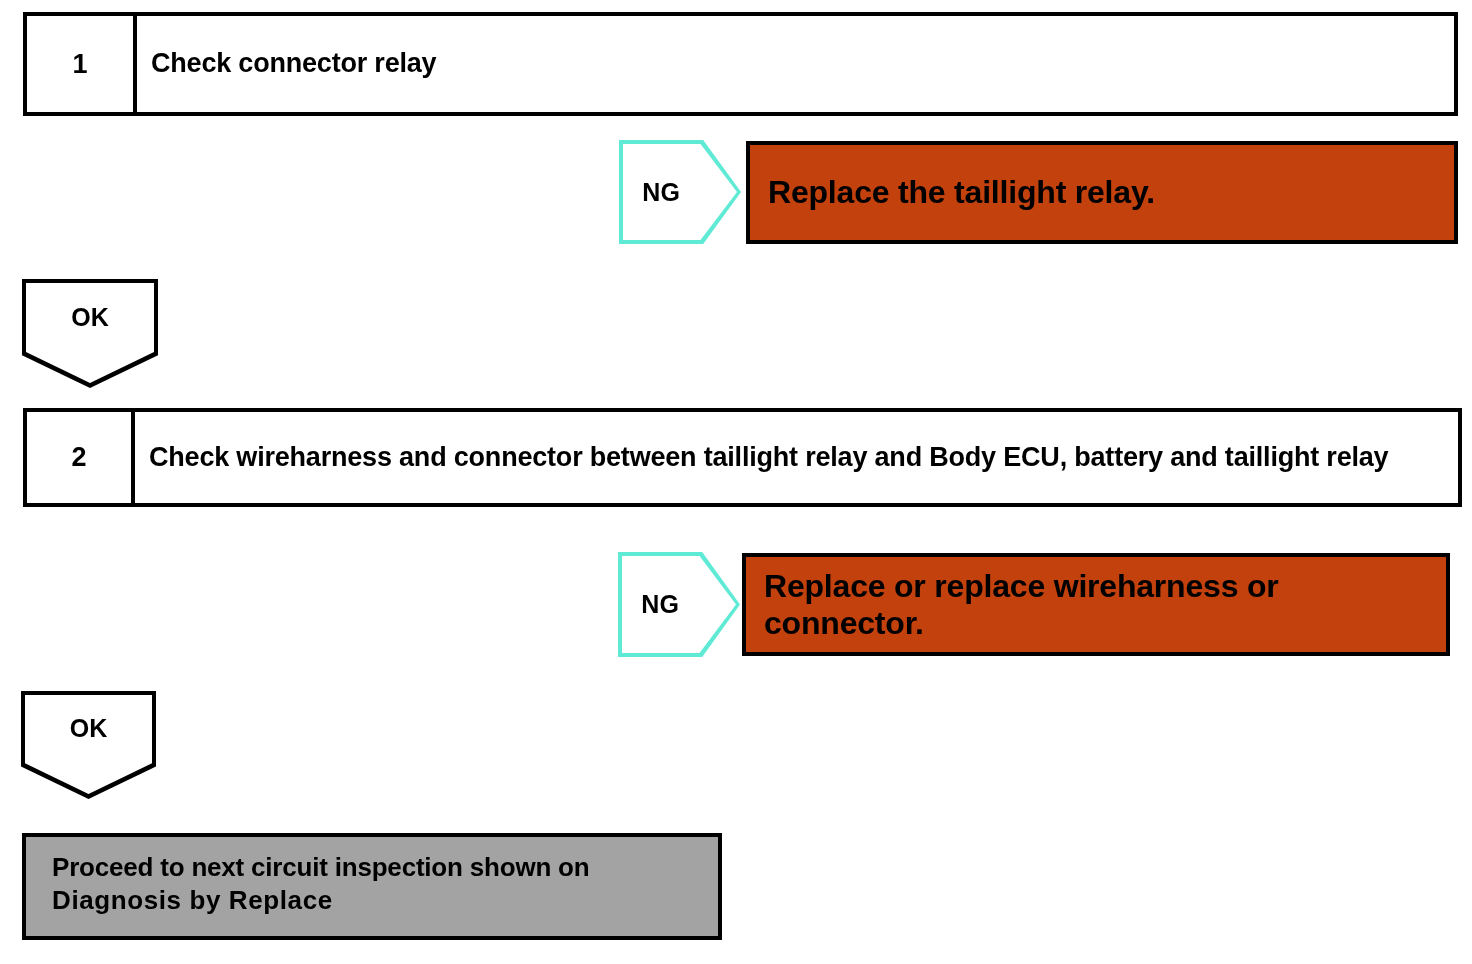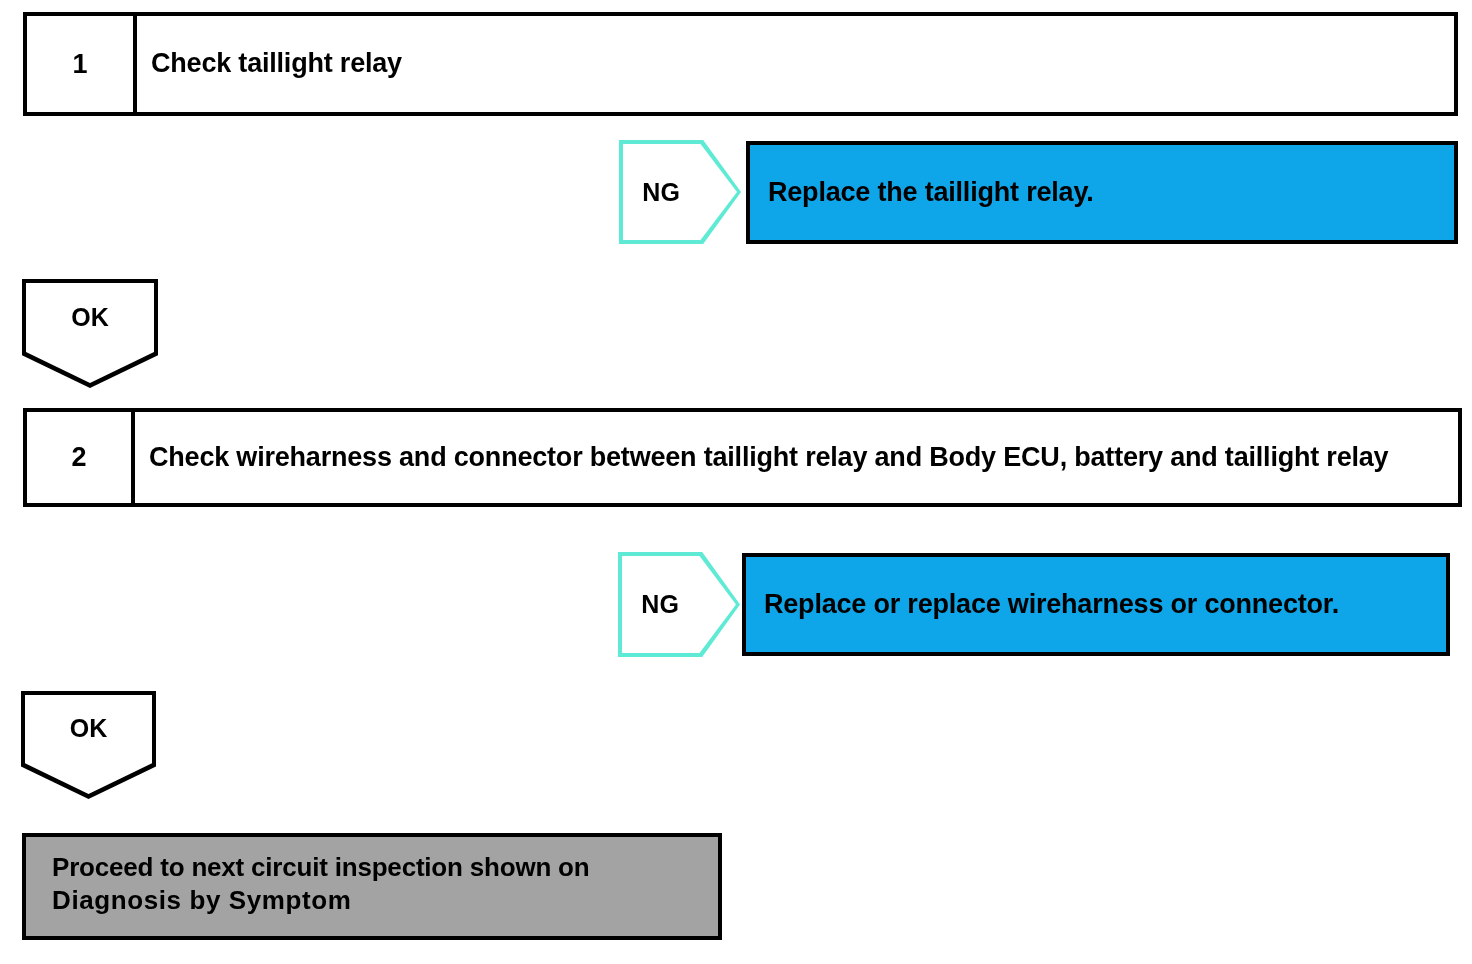--- a/index.html
+++ b/index.html
@@ -50,26 +50,26 @@
     font-weight: bold;
     line-height: 1.17;
     letter-spacing: -0.2px;
   }
 
   
   .action-box {
     position: absolute;
     box-sizing: border-box;
     border: 4px solid #000000;
-    background: #0ea5e9;
+    background: #c2410c;
     display: flex;
     align-items: center;
     padding-left: 18px;
     padding-right: 8px;
-    font-size: 27px;
+    font-size: 32px;
     font-weight: bold;
     letter-spacing: -0.2px;
   }
 
   
   .final-box {
     position: absolute;
     box-sizing: border-box;
     border: 4px solid #000000;
     background: #a3a3a3;
@@ -140,21 +140,21 @@
     letter-spacing: 0px;
   }
 </style>
 </head>
 <body>
 
 <div id="canvas">
 
   <div class="step-box" style="left:23px; top:12px; width:1435px; height:104px;">
     <div class="step-num" style="width:110px;">1</div>
-    <div class="step-text">Check taillight relay</div>
+    <div class="step-text">Check connector relay</div>
   </div>
 
   <div class="ng-arrow" style="left:619px; top:140px; width:122px; height:104px;">
     <div class="inner"></div>
     <div class="lbl">NG</div>
   </div>
 
   <div class="action-box" style="left:746px; top:141px; width:712px; height:103px;">
     <span>Replace the taillight relay.</span>
   </div>
@@ -179,17 +179,17 @@
   </div>
 
   <div class="ok-arrow" style="left:21px; top:671px; width:135px; height:108px;">
     <div class="inner"></div>
     <div class="lbl">OK</div>
   </div>
 
   <div class="final-box" style="left:22px; top:833px; width:700px; height:107px;">
     <div>
       <div class="l1">Proceed to next circuit inspection shown on</div>
-      <div class="l2">Diagnosis by Symptom</div>
+      <div class="l2">Diagnosis by Replace</div>
     </div>
   </div>
 
 </div>
 
 </body></html>

